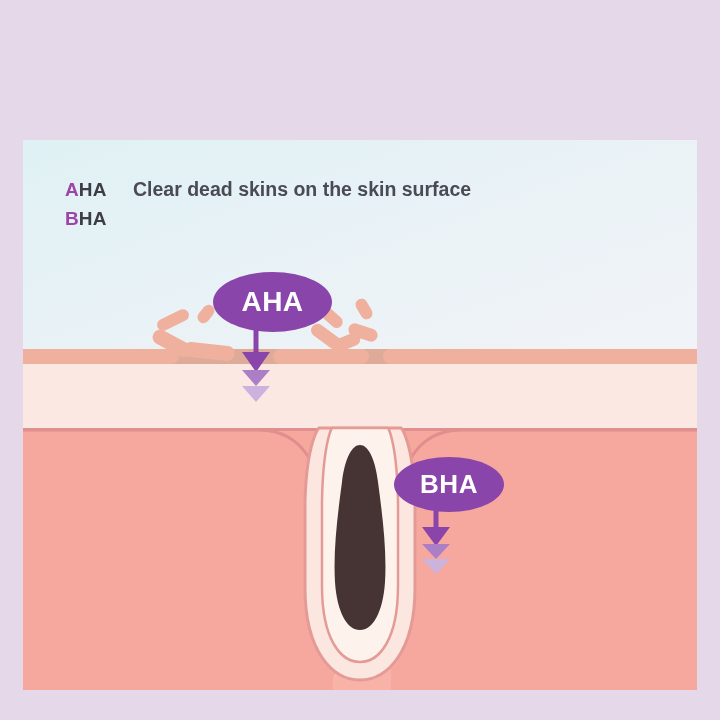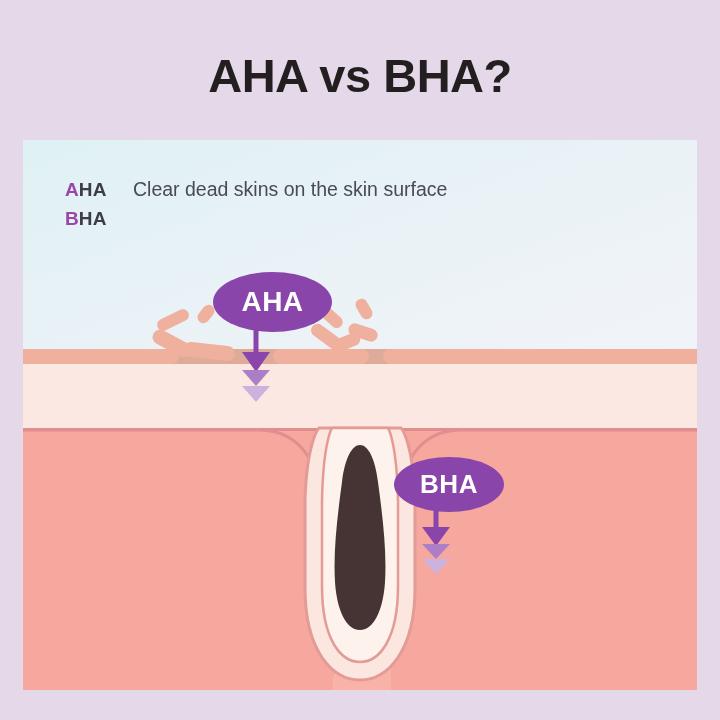--- a/index.html
+++ b/index.html
@@ -63,21 +63,21 @@
     font-weight: bold;
     color: #3d3d46;
     letter-spacing: 0.1px;
   }
   .legend-code .hl {
     color: #9c44a8;
   }
   .legend-desc {
     font-size: 19.5px;
     color: #4a4a55;
-    font-weight: normal;
+    font-weight: bold;
   }
 
   
   .layer {
     position: absolute;
     left: 0;
     width: 674px;
   }
   #layer-air {
     top: 0;
@@ -192,21 +192,20 @@
     height: 0;
     border-left: 14px solid transparent;
     border-right: 14px solid transparent;
   }
 </style>
 </head>
 <body>
 
 <div id="stage">
 
-  <div id="page-title">AHA vs BHA?</div>
 
   <div id="panel">
 
     <div class="layer" id="layer-air"></div>
     <div class="layer" id="layer-corneum"></div>
     <div class="layer" id="layer-epidermis"></div>
     <div class="layer" id="layer-dermis"></div>
     <div class="layer" id="layer-dermis-line"></div>
 
     <div id="cells">

